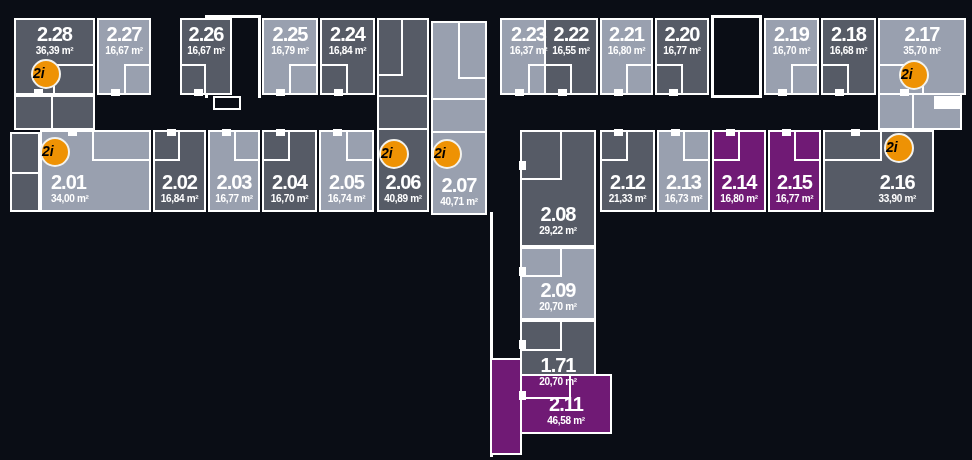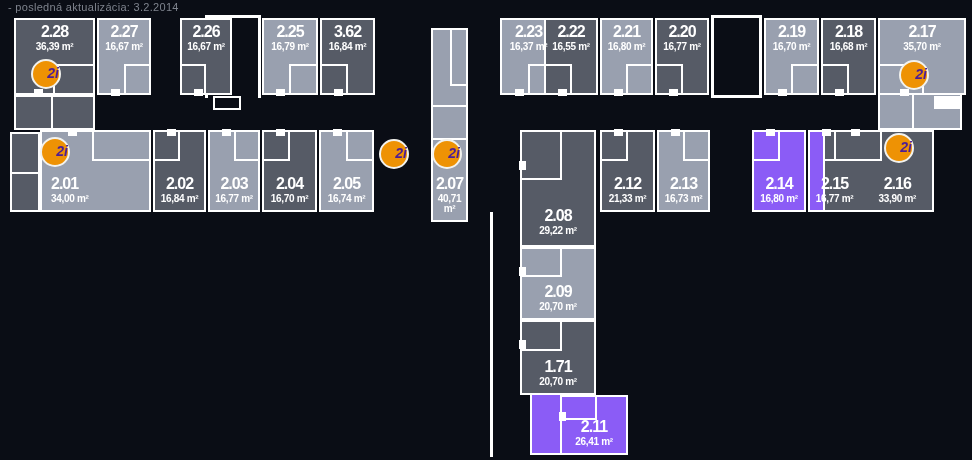--- a/index.html
+++ b/index.html
@@ -3,24 +3,24 @@
 <meta charset="utf-8">
 <style>
   html,body{margin:0;padding:0;background:#0a0d15;}
   #stage{position:relative;width:972px;height:460px;background:#0a0d15;overflow:hidden;
          font-family:"Liberation Sans",sans-serif;}
   .update-note{position:absolute;top:1px;left:8px;font-size:11px;color:#7e838d;letter-spacing:.3px;}
   
   .unit{position:absolute;box-sizing:border-box;border:2px solid #fff;}
   .dark{background:#565b66;}
   .light{background:#99a0af;}
-  .blue{background:#8b5cf6;margin-left:40px;}
+  .blue{background:#701a75;}
   .ulabel{position:absolute;left:0;right:0;bottom:6px;text-align:center;color:#fff;line-height:1;z-index:2;}
   .lt .ulabel{top:4px;bottom:auto;}
-  .num{font-weight:bold;font-size:16px;letter-spacing:-1px;}
+  .num{font-weight:bold;font-size:20px;letter-spacing:-1px;}
   .ar{font-weight:bold;font-size:10px;margin-top:2px;letter-spacing:-0.3px;}
   
   .unit::before{content:"";position:absolute;box-sizing:border-box;z-index:1;}
   .side-bottom.rm-r::before{right:-2px;bottom:-2px;width:55%;height:42%;border-left:2px solid #fff;border-top:2px solid #fff;}
   .side-bottom.rm-l::before{left:-2px;bottom:-2px;width:55%;height:42%;border-right:2px solid #fff;border-top:2px solid #fff;}
   .side-top.rm-r::before{right:-2px;top:-2px;width:55%;height:40%;border-left:2px solid #fff;border-bottom:2px solid #fff;}
   .side-top.rm-l::before{left:-2px;top:-2px;width:55%;height:40%;border-right:2px solid #fff;border-bottom:2px solid #fff;}
   .side-left::before{left:-2px;top:-2px;width:58%;height:44%;border-right:2px solid #fff;border-bottom:2px solid #fff;}
   .tall.rm-l::before,.tall.rm-r::before{top:-2px;bottom:auto;height:58px;border-top:none;border-bottom:2px solid #fff;}
   
@@ -31,29 +31,28 @@
   .tall::after{display:none;}
   
   .ext{position:absolute;box-sizing:border-box;border:2px solid #fff;}
   .dv{position:absolute;top:0;bottom:0;width:2px;background:#fff;}
   .dh{position:absolute;left:0;right:0;height:2px;background:#fff;}
   .hl{position:absolute;left:-2px;right:-2px;height:2px;background:#fff;z-index:1;}
   .void{position:absolute;box-sizing:border-box;background:#0a0d15;}
   .terrace{position:absolute;background:#fff;}
   
   .badge{position:absolute;width:26px;height:26px;border-radius:50%;background:#ee9204;
-         border:2px solid #f2f2ee;color:#4c1d95;font-style:italic;font-weight:bold;font-size:14px;
-         line-height:25px;text-align:right;z-index:6;}
+         border:2px solid #f2f2ee;color:#000000;font-style:italic;font-weight:bold;font-size:14px;
+         line-height:25px;text-align:left;z-index:6;}
 </style>
 </head>
 <body>
 
 <div id="stage">
 
-  <div class="update-note">- posledná aktualizácia: 3.2.2014</div>
 
   <div class="void" style="left:205px;top:15px;width:56px;height:83px;border-left:3px solid #fff;border-right:3px solid #fff;border-top:3px solid #fff;"></div>
   <div class="void" style="left:213px;top:96px;width:28px;height:14px;border:2px solid #fff;"></div>
   <div class="void" style="left:711px;top:15px;width:51px;height:83px;border:3px solid #fff;"></div>
   <div class="void" style="left:490px;top:212px;width:32px;height:245px;border-left:3px solid #fff;"></div>
 
   <div class="ext dark" style="left:14px;top:95px;width:81px;height:35px;">
     <i class="dv" style="left:45%;"></i>
   </div>
   <div class="ext dark" style="left:10px;top:132px;width:30px;height:80px;">
@@ -84,26 +83,34 @@
     </div>
   </div>
   <div class="unit light lt side-bottom rm-r" style="left:262px;top:18px;width:56px;height:77px;">
     <div class="ulabel">
       <div class="num">2.25</div>
       <div class="ar">16,79 m²</div>
     </div>
   </div>
   <div class="unit dark lt side-bottom rm-l" style="left:320px;top:18px;width:55px;height:77px;">
     <div class="ulabel">
-      <div class="num">3.62</div>
+      <div class="num">2.24</div>
       <div class="ar">16,84 m²</div>
     </div>
   </div>
 
-  <div class="unit light side-bottom tall rm-r" style="left:431px;top:28px;width:37px;height:194px;">
+  <div class="unit dark side-bottom tall rm-l" style="left:377px;top:18px;width:52px;height:194px;">
+    <i class="hl" style="top:75px;"></i>
+    <i class="hl" style="top:108px;"></i>
+    <div class="ulabel">
+      <div class="num">2.06</div>
+      <div class="ar">40,89 m²</div>
+    </div>
+  </div>
+  <div class="unit light side-bottom tall rm-r" style="left:431px;top:21px;width:56px;height:194px;">
     <i class="hl" style="top:75px;"></i>
     <i class="hl" style="top:108px;"></i>
     <div class="ulabel">
       <div class="num">2.07</div>
       <div class="ar">40,71 m²</div>
     </div>
   </div>
 
   <div class="unit light lt side-bottom rm-r" style="left:485px;top:18px;width:57px;height:77px;margin-left:15px;">
     <div class="ulabel">
@@ -221,24 +228,24 @@
       <div class="num">2.09</div>
       <div class="ar">20,70 m²</div>
     </div>
   </div>
   <div class="unit dark side-left" style="left:520px;top:320px;width:76px;height:75px;">
     <div class="ulabel">
       <div class="num">1.71</div>
       <div class="ar">20,70 m²</div>
     </div>
   </div>
-  <div class="unit blue side-left" style="left:520px;top:395px;width:68px;height:60px;">
+  <div class="unit blue side-left" style="left:520px;top:374px;width:92px;height:60px;">
     <div class="ulabel">
       <div class="num">2.11</div>
-      <div class="ar">26,41 m²</div>
+      <div class="ar">46,58 m²</div>
     </div>
   </div>
 
   <div class="badge" style="left:31px;top:59px;">2i</div>
   <div class="badge" style="left:40px;top:137px;">2i</div>
   <div class="badge" style="left:379px;top:139px;">2i</div>
   <div class="badge" style="left:432px;top:139px;">2i</div>
   <div class="badge" style="left:884px;top:133px;">2i</div>
   <div class="badge" style="left:899px;top:60px;">2i</div>
 

